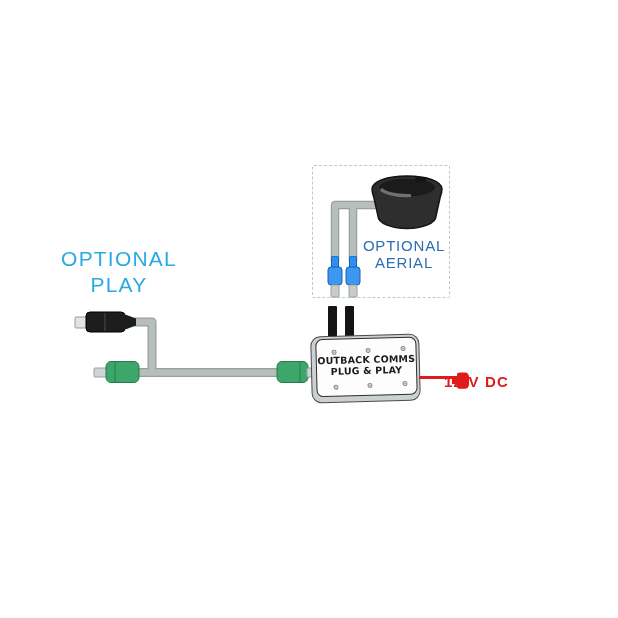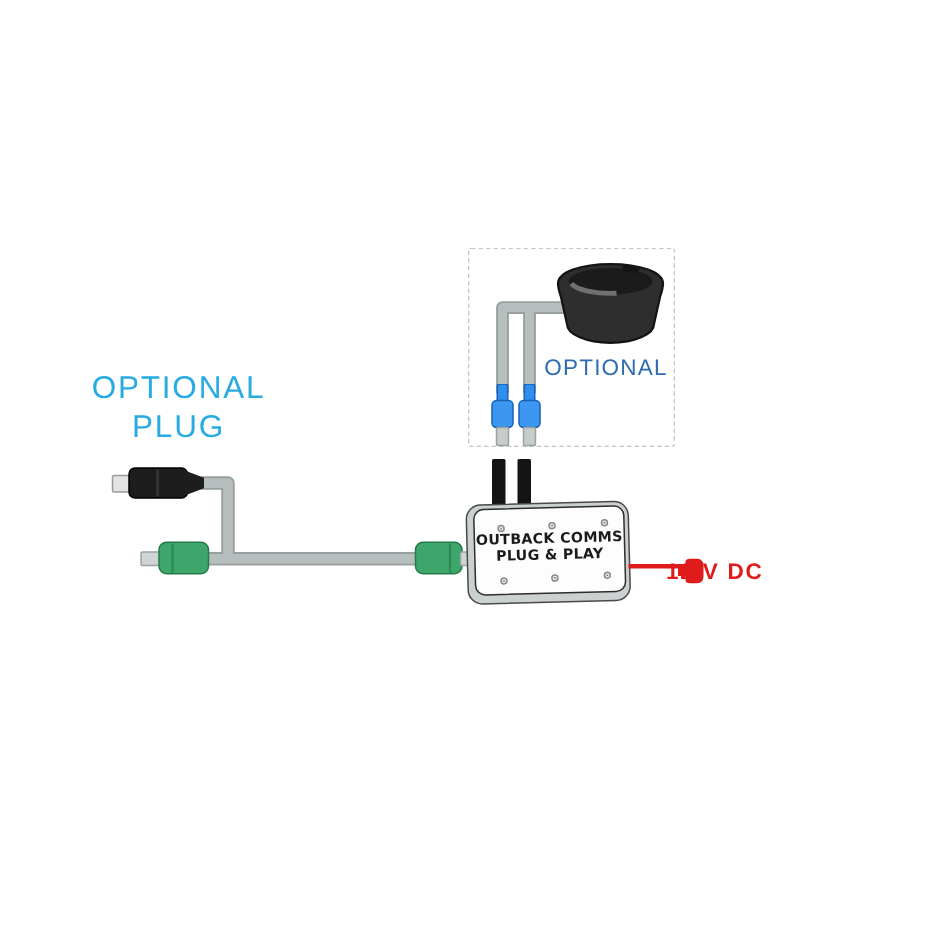--- a/index.html
+++ b/index.html
@@ -133,19 +133,20 @@
   </div>
 
   <div class="abs power-wire"></div>
   <div class="abs label-power">12 V DC</div>
   <svg class="abs" style="left:452px;top:372px;" width="18" height="18" viewBox="0 0 18 18">
     <path d="M0,5 L5,5 L5,2.5 C5,1.2 6.2,0.5 8,0.5 L13,0.5 C15.5,0.5 17,2.5 17,5 L17,12 C17,15 15.5,16.8 13,16.8 L8,16.8 C6.2,16.8 5,16 5,14.8 L5,12 L0,12 Z" fill="#e01b1b"></path>
   </svg>
 
   <div class="abs label-cable">
     <div>OPTIONAL</div>
-    <div>PLUG</div>
+    <div>PLAY</div>
   </div>
   <div class="abs label-aerial">
     <div>OPTIONAL</div>
+    <div>AERIAL</div>
   </div>
 
 </div>
 
 </body></html>

